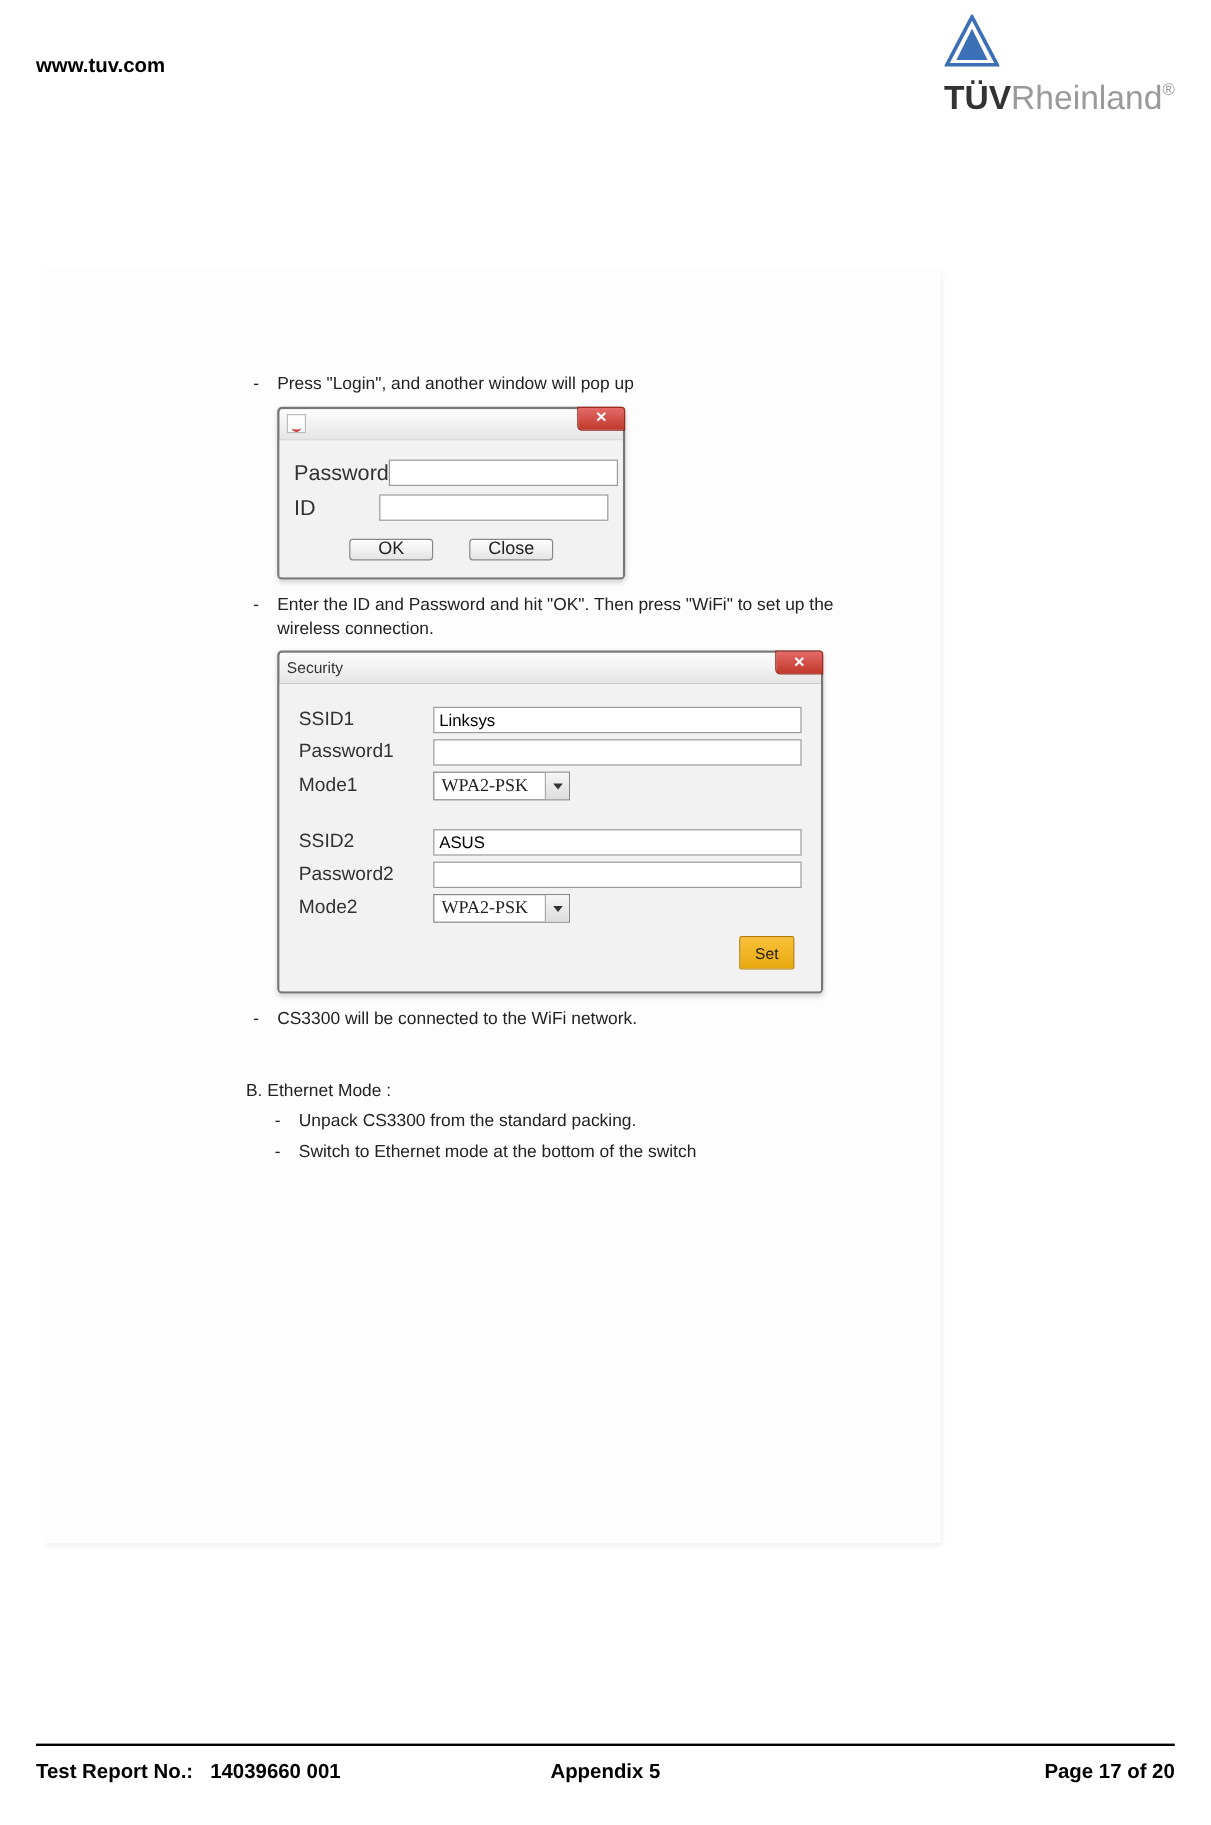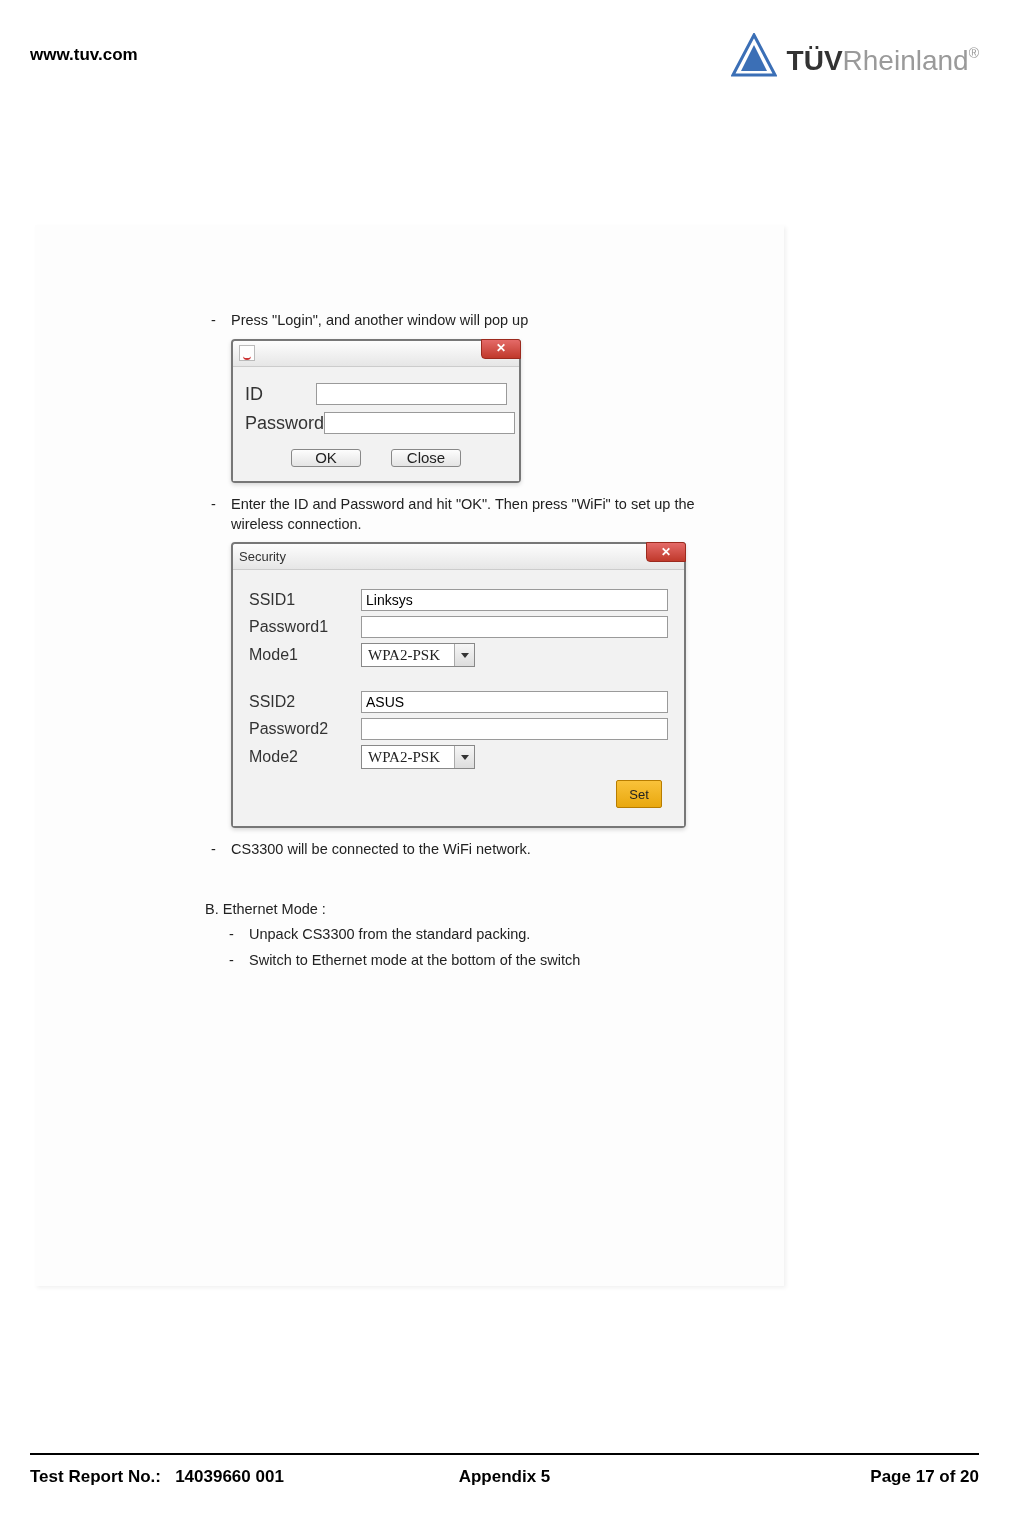--- a/index.html
+++ b/index.html
@@ -20,22 +20,23 @@
     display: flex;
     justify-content: space-between;
     align-items: center;
   }
   .header-url {
     font-size: 17px;
     font-weight: bold;
   }
   .logo-wrap {
     display: flex;
-    align-items: flex-end;
+    align-items: flex-start;
     gap: 10px;
+    flex-direction: column;
   }
   .logo-brand {
     font-size: 28px;
     letter-spacing: 0;
   }
   .logo-brand .light { color: #9a9a9a; font-weight: normal; }
   .logo-brand .dark { color: #333; font-weight: bold; }
   .logo-brand sup { font-size: 14px; color: #9a9a9a; vertical-align: top; }
 
   .page-body {
@@ -218,26 +219,26 @@
 
   <div class="bullet-item">Press "Login", and another window will pop up</div>
 
   <div class="dlg dlg-login">
     <div class="dlg-title">
       <span class="java-icon"></span>
       <div class="close-btn">✕</div>
     </div>
     <div class="dlg-body">
       <div class="form-row">
+        <label>Password</label>
+        <input class="text" type="password" value="" style="">
+      </div>
+      <div class="form-row">
         <label>ID</label>
         <input class="text" type="text" value="" style="">
-      </div>
-      <div class="form-row">
-        <label>Password</label>
-        <input class="text" type="password" value="" style="">
       </div>
       <div class="btn-row">
         <div class="win-btn">OK</div>
         <div class="win-btn">Close</div>
       </div>
     </div>
   </div>
 
   <div class="bullet-item">Enter the ID and Password and hit "OK". Then press "WiFi" to set up the wireless connection.</div>
 

